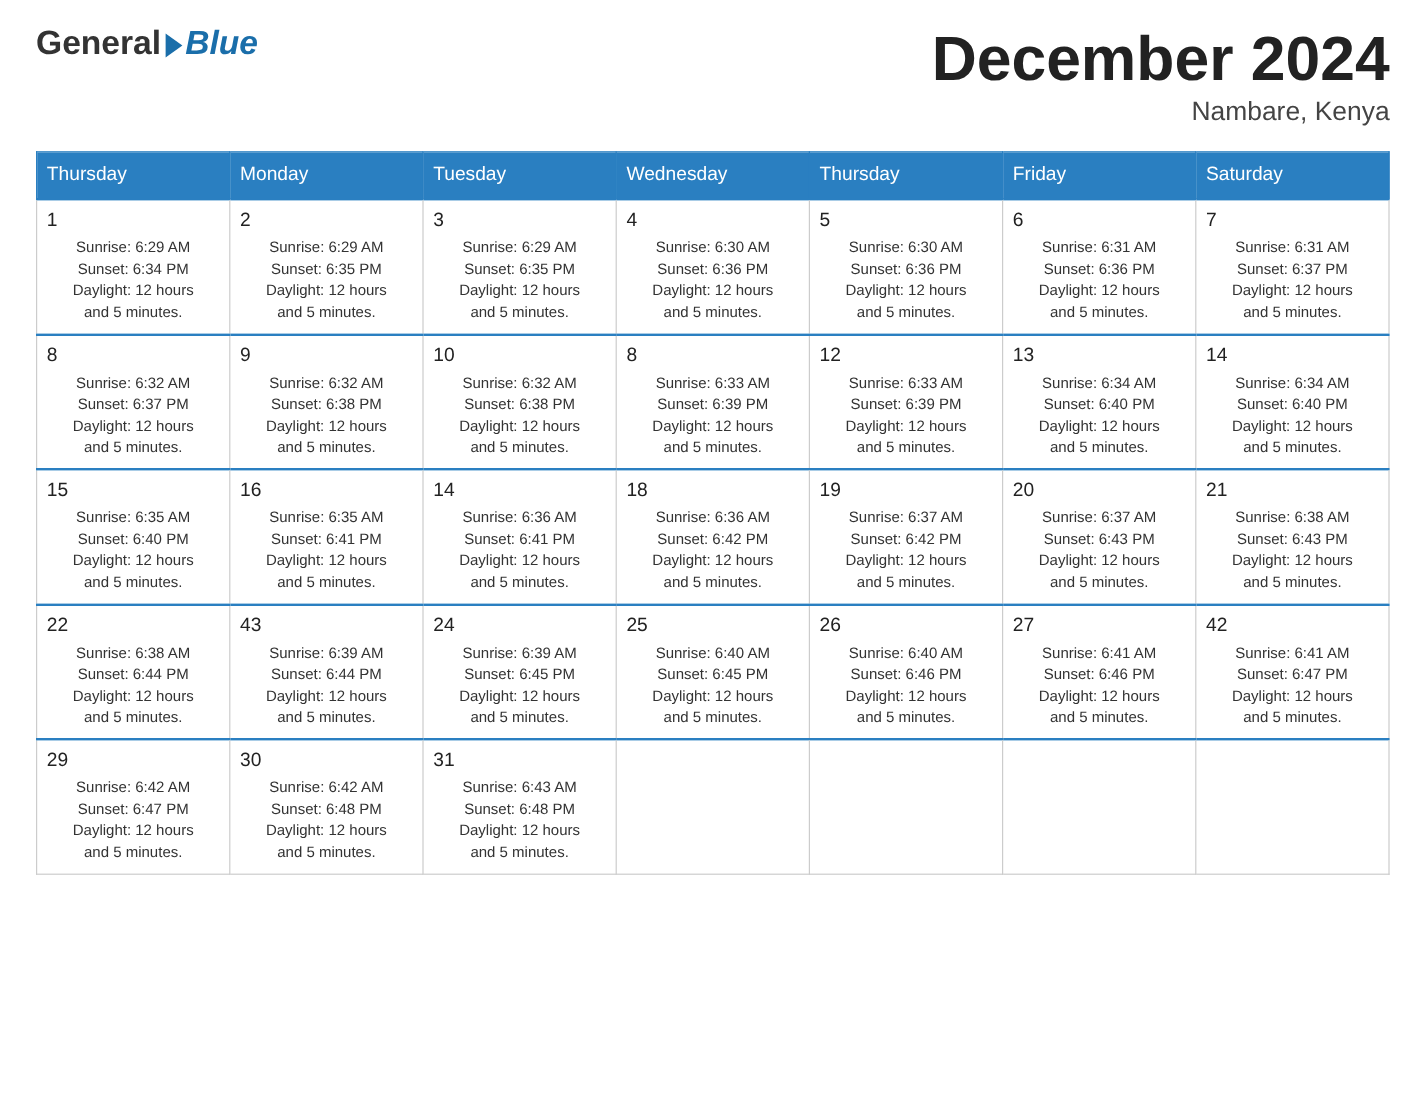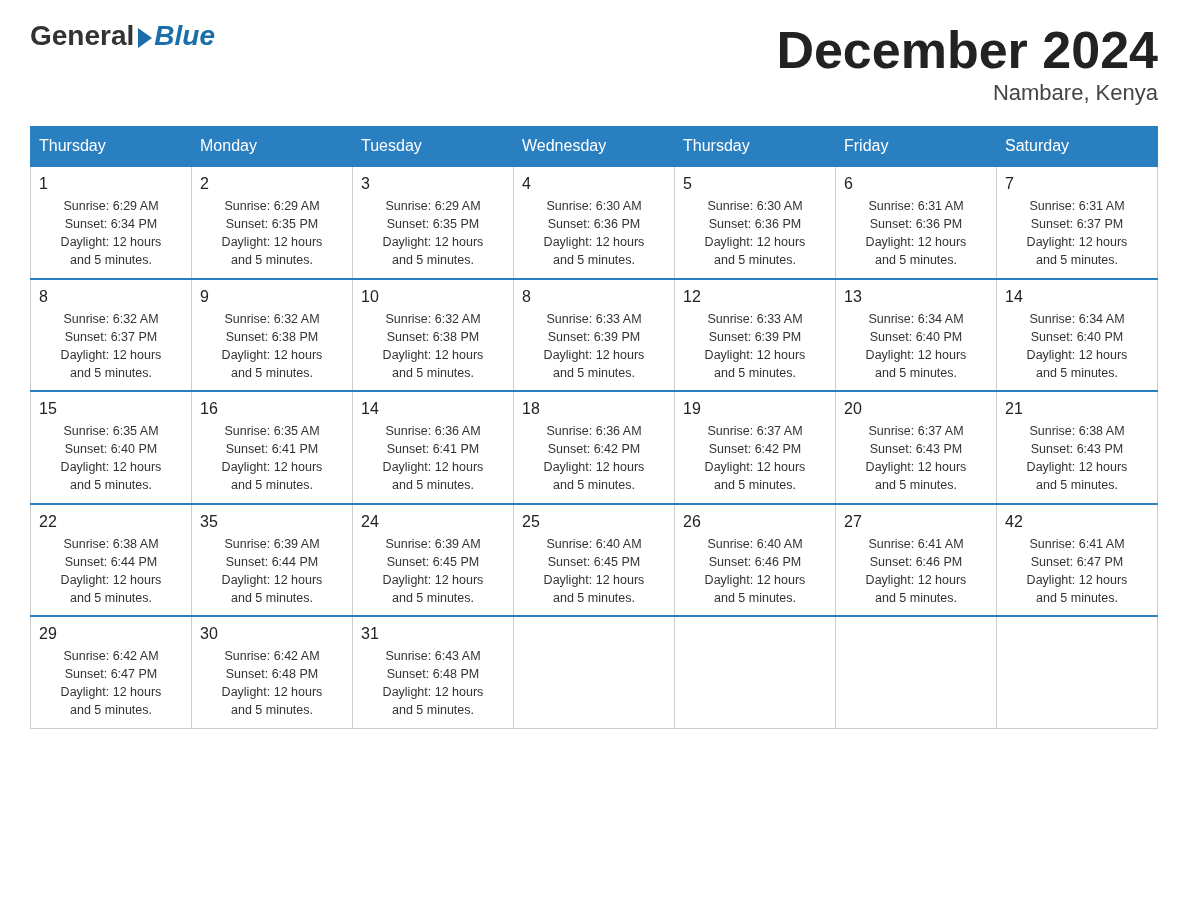--- a/index.html
+++ b/index.html
@@ -231,21 +231,21 @@
           <div class="day-number">21</div>
           <div class="day-info">Sunrise: 6:38 AM<br>Sunset: 6:43 PM<br>Daylight: 12 hours<br>and 5 minutes.</div>
         </td>
       </tr>
       <tr>
         <td>
           <div class="day-number">22</div>
           <div class="day-info">Sunrise: 6:38 AM<br>Sunset: 6:44 PM<br>Daylight: 12 hours<br>and 5 minutes.</div>
         </td>
         <td>
-          <div class="day-number">35</div>
+          <div class="day-number">43</div>
           <div class="day-info">Sunrise: 6:39 AM<br>Sunset: 6:44 PM<br>Daylight: 12 hours<br>and 5 minutes.</div>
         </td>
         <td>
           <div class="day-number">24</div>
           <div class="day-info">Sunrise: 6:39 AM<br>Sunset: 6:45 PM<br>Daylight: 12 hours<br>and 5 minutes.</div>
         </td>
         <td>
           <div class="day-number">25</div>
           <div class="day-info">Sunrise: 6:40 AM<br>Sunset: 6:45 PM<br>Daylight: 12 hours<br>and 5 minutes.</div>
         </td>

